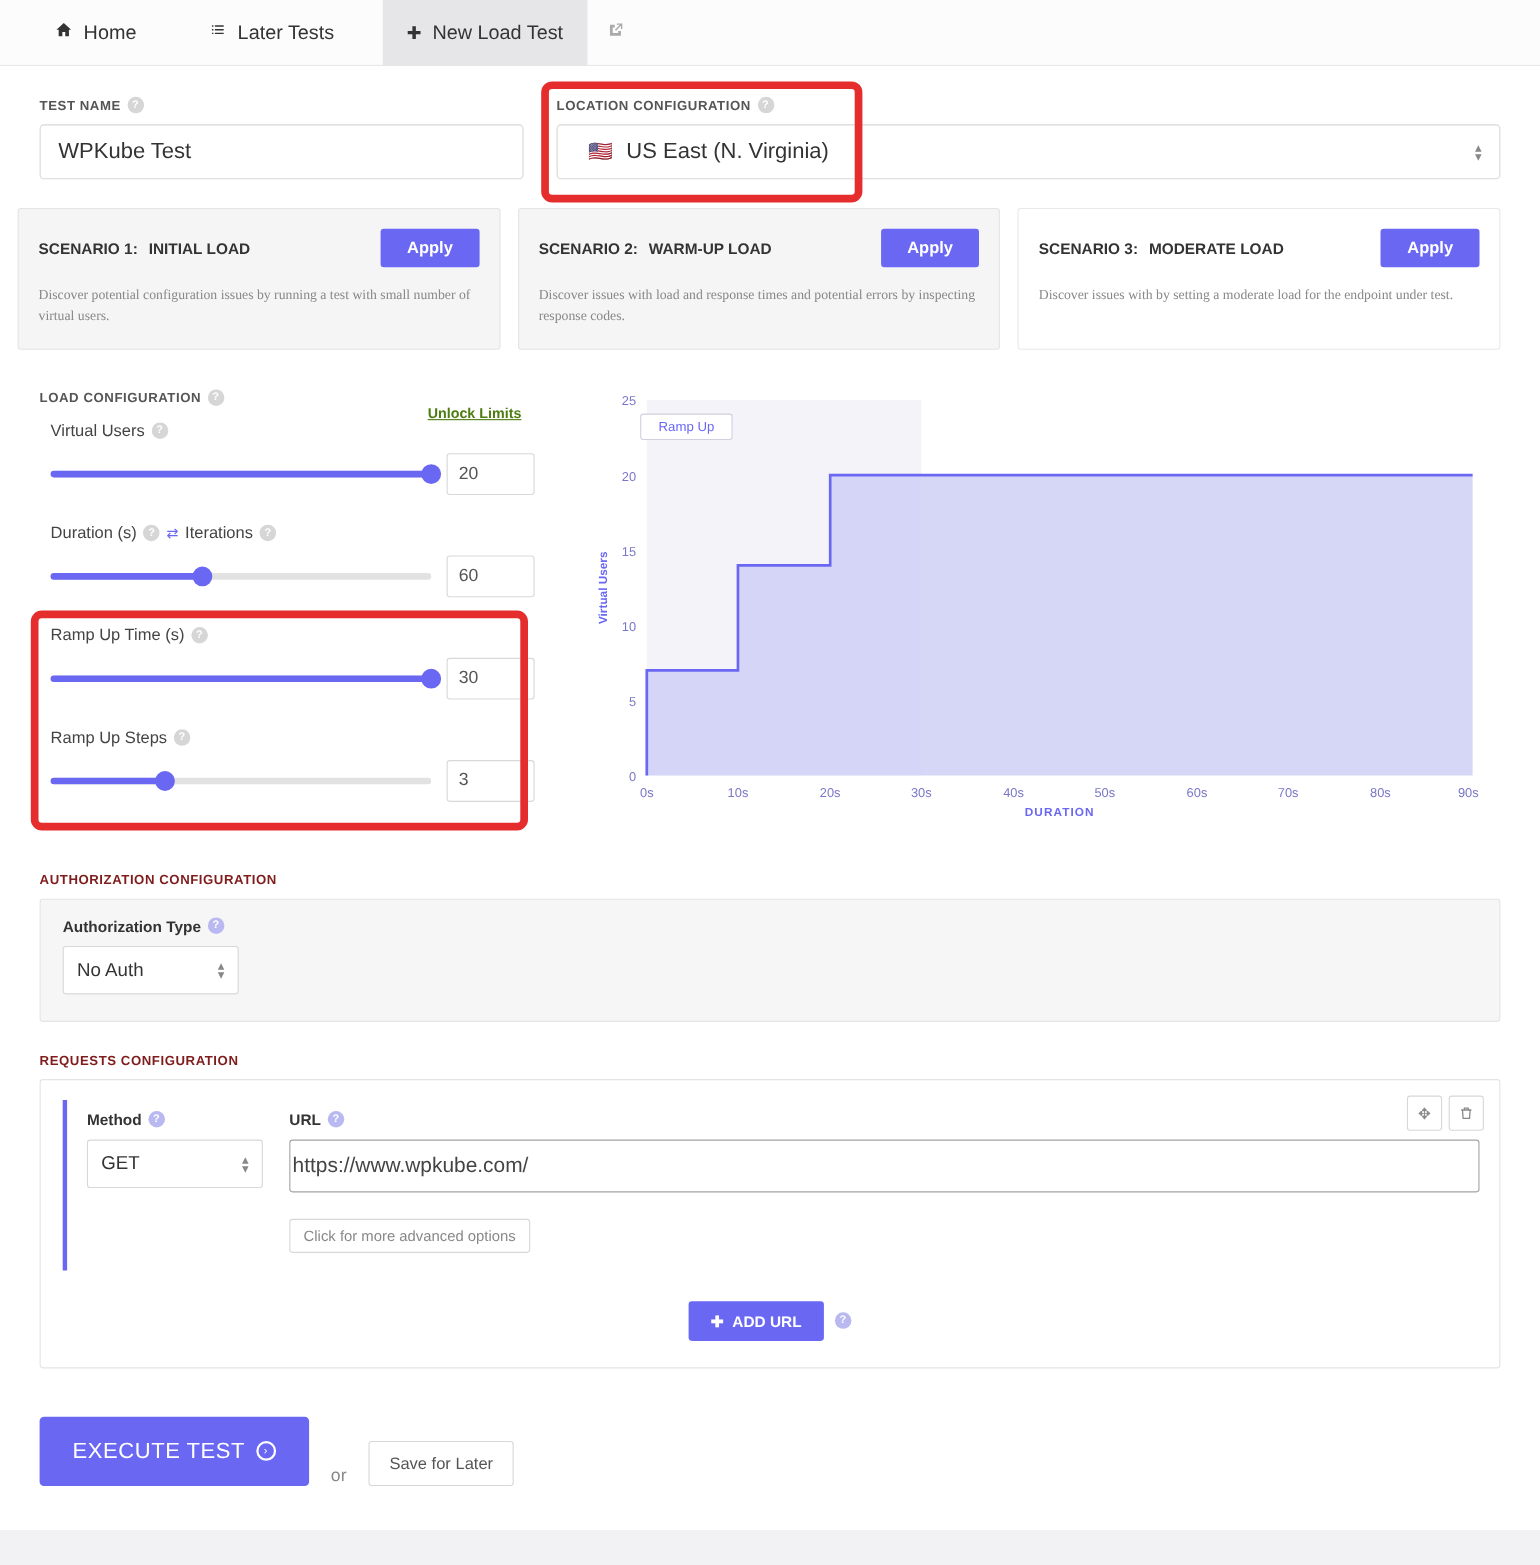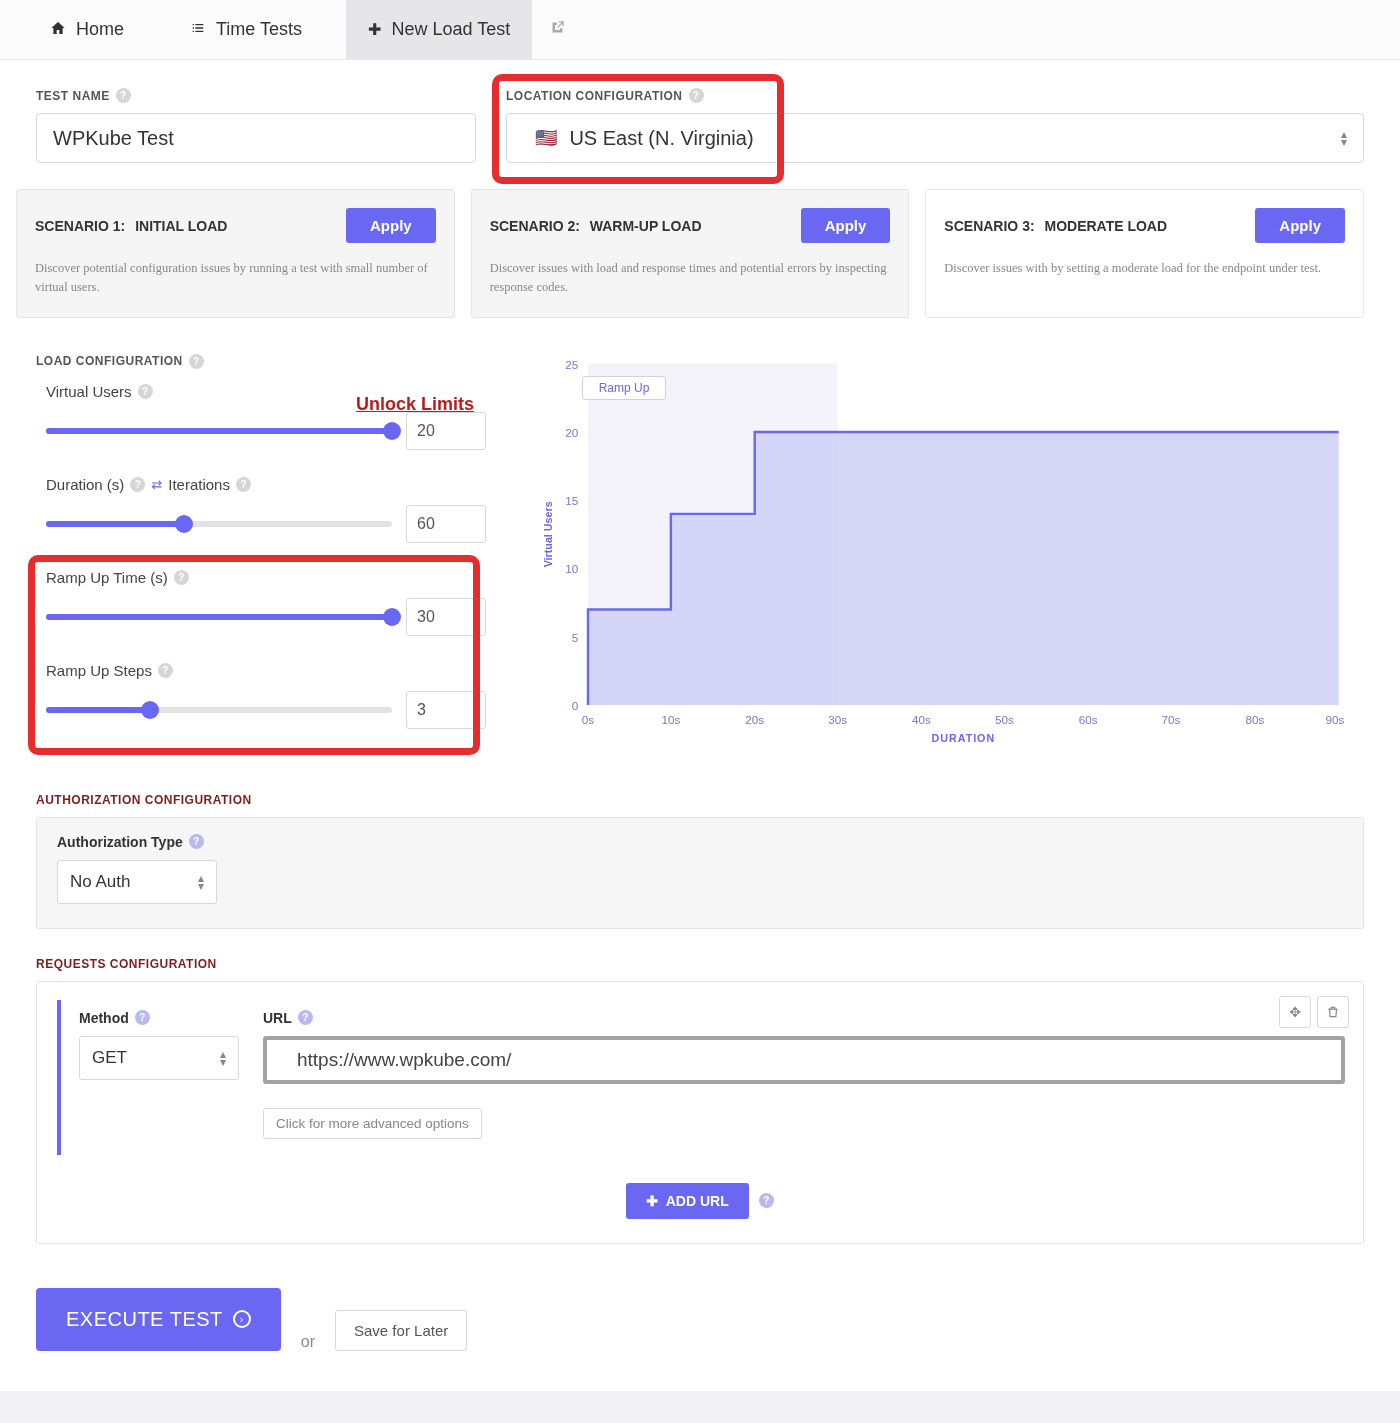--- a/index.html
+++ b/index.html
@@ -152,23 +152,23 @@
   .config-panel { width: 450px; position: relative; }
   .config-title {
     font-size: 12px; font-weight: 700; color: #555;
     letter-spacing: 0.5px; text-transform: uppercase;
     margin-bottom: 14px;
     display: flex; align-items: center; gap: 6px;
   }
   .config-inner { padding: 0 0 0 10px; }
   .unlock {
     position: absolute;
-    top: 40px; right: 12px;
-    font-size: 18px; font-weight: 700;
-    color: #b91c1c; text-decoration: underline;
+    top: 14px; right: 12px;
+    font-size: 13px; font-weight: 700;
+    color: #4d7c0f; text-decoration: underline;
     cursor: pointer;
   }
   .cfg-field { margin-bottom: 26px; }
   .cfg-label {
     font-size: 15px; color: #444;
     display: flex; align-items: center; gap: 6px;
     margin-bottom: 12px;
   }
   .swap-icon { color: #6a67f3; font-size: 13px; }
   .slider-row { display: flex; align-items: center; gap: 14px; }
@@ -276,23 +276,23 @@
     display: flex; align-items: center; justify-content: center;
     color: #888; cursor: pointer;
   }
   .req-col { display: flex; flex-direction: column; gap: 10px; }
   .req-col.method { width: 160px; text-align: center; }
   .req-col.url { flex: 1; }
   .req-label { font-size: 14px; font-weight: 600; color: #333; display: flex; align-items: center; gap: 6px;}
   .req-label .help-icon { background: #b9b8f0; }
   .url-input {
     height: 48px; width: 100%;
-    border: 4px solid #a3a3a3;
-    border-radius: 3px;
-    padding: 0 30px;
+    border: 1px solid #a3a3a3;
+    border-radius: 3px;
+    padding: 0 2px;
     font-size: 19px;
     color: #444;
   }
   .adv-btn {
     display: inline-block;
     margin-top: 14px;
     border: 1px solid #d8d8d8;
     background: #fff;
     padding: 7px 12px;
     font-size: 13.5px;
@@ -366,21 +366,21 @@
       </span>
       <span>Home</span>
     </div>
     <div class="bc-sep"></div>
     <div class="bc-item">
       <span class="bc-icon">
         <svg width="16" height="16" viewBox="0 0 24 24" fill="#333">
             <path d="M4 6h2v2H4zM8 6h12v2H8zM4 11h2v2H4zM8 11h12v2H8zM4 16h2v2H4zM8 16h12v2H8z"></path>
           </svg>
       </span>
-      <span>Time Tests</span>
+      <span>Later Tests</span>
     </div>
     <div class="bc-sep"></div>
     <div class="bc-item active">
       <span class="bc-icon">✚</span>
       <span>New Load Test</span>
     </div>
     <span class="ext-icon">
       <svg width="15" height="15" viewBox="0 0 24 24" fill="none" stroke="#aaa" stroke-width="2">
           <path d="M14 3h7v7M21 3l-9 9M5 5h5v2H7v10h10v-3h2v5H5z"></path>
         </svg>

